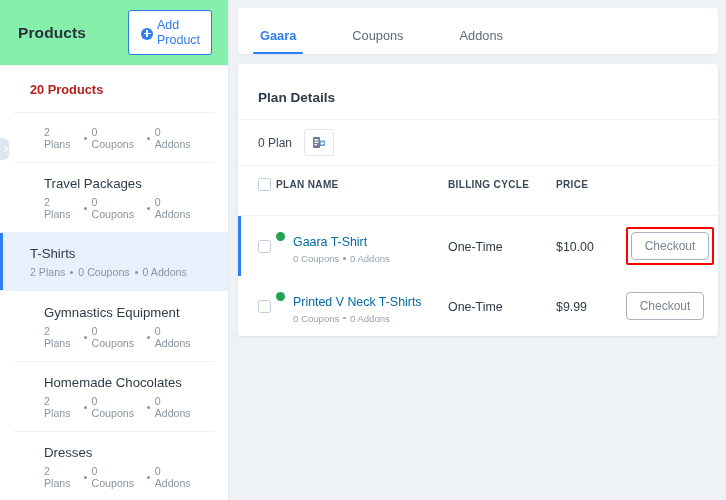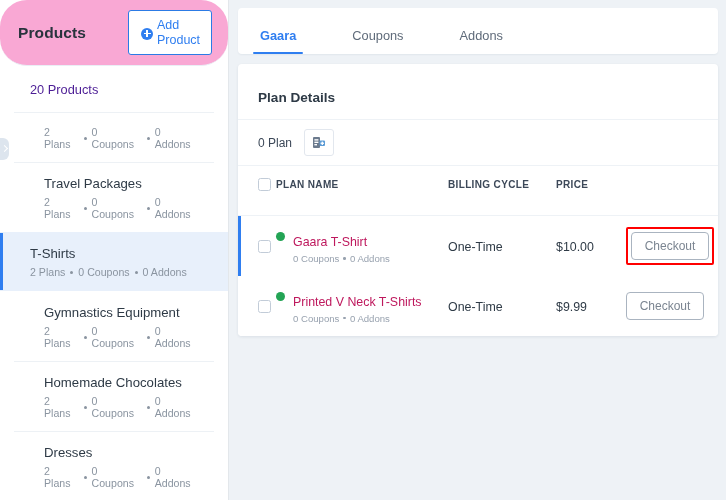--- a/index.html
+++ b/index.html
@@ -28,22 +28,21 @@
     box-shadow: 1px 0 0 rgba(0,0,0,0.045);
   }
   #sidebar-header {
     height: 66px;
     flex: 0 0 66px;
     display: flex;
     align-items: center;
     justify-content: space-between;
     padding: 0 16px 0 18px;
     border-bottom: 1px solid #eaeff5;
-    background: #f9a8d4;
-    border-radius: 27px;
+    background: #86efac;
   }
   #sidebar-title {
     font-size: 15.5px;
     font-weight: bold;
     color: #29333d;
     letter-spacing: .1px;
   }
   #add-product-btn {
     width: 84px;
     min-height: 45px;
@@ -80,21 +79,22 @@
   .plus-circle::after  { top: 2.5px; left: 5.25px; height: 7px; width: 1.5px; }
   #add-product-label { white-space: normal; width: 42px; text-align: left;}
 
   #sidebar-count-row {
     height: 46px;
     flex: 0 0 46px;
     display: flex;
     align-items: center;
     padding: 0 18px 0 30px;
     font-size: 12.8px;
-    color: #4c1d95;
+    color: #b91c1c;
+    font-weight: bold;
   }
   #product-list {
     flex: 1 1 auto;
     overflow: hidden;
     padding: 0;
   }
   .product-item {
     position: relative;
     padding: 13px 16px 12px 30px;
     cursor: pointer;
@@ -280,21 +280,21 @@
   .name-cell { display: flex; align-items: flex-start; gap: 8px; }
   .status-dot {
     width: 9px; height: 9px;
     border-radius: 50%;
     background: #23a455;
     flex: 0 0 auto;
     margin-top: 4px;
   }
   .plan-name {
     font-size: 12.4px;
-    color: #be185d;
+    color: #0369a1;
     line-height: 16px;
     margin-bottom: 3px;
     margin-top: 6px;
   }
   .plan-sub {
     font-size: 9.6px;
     color: #98a2af;
     display: flex;
     align-items: center;
     gap: 3px;

